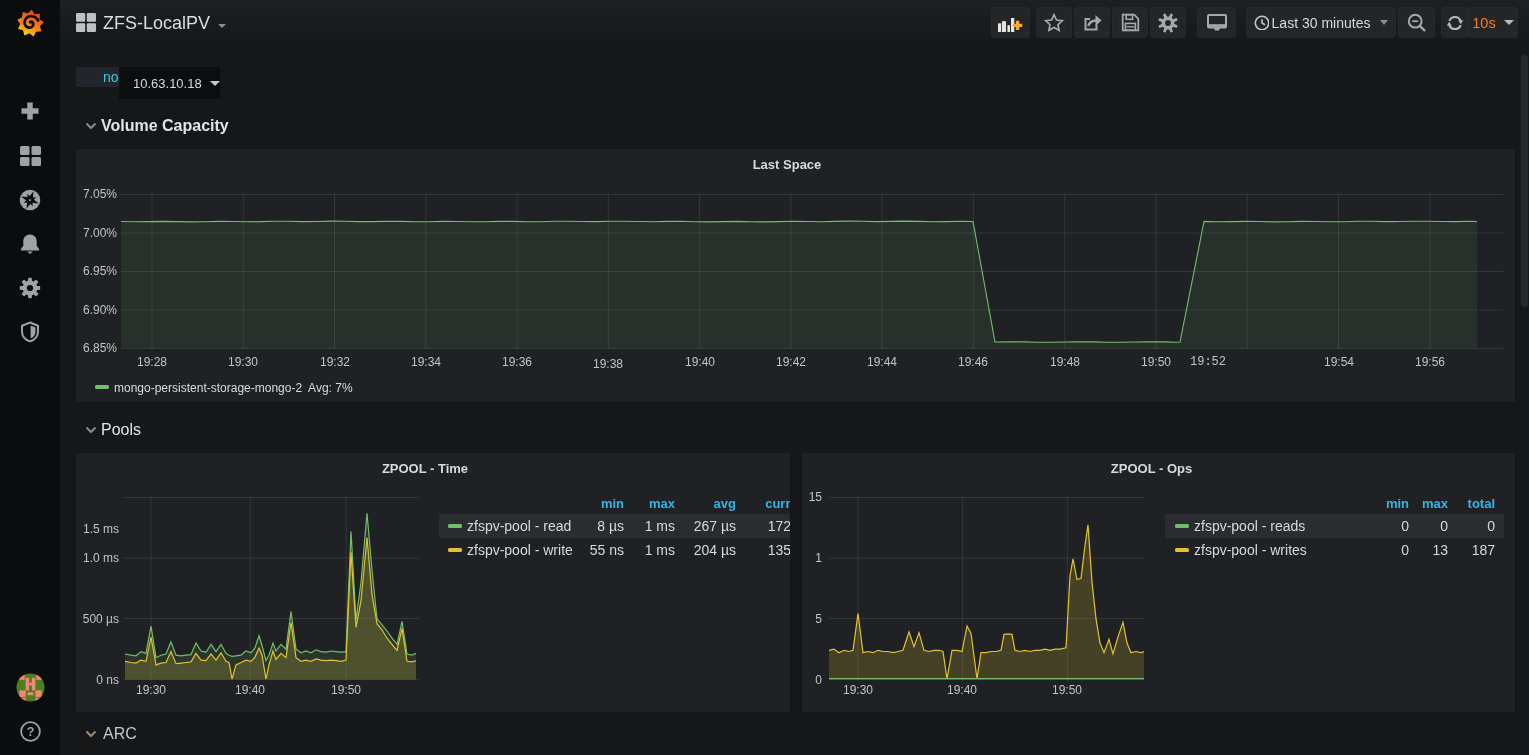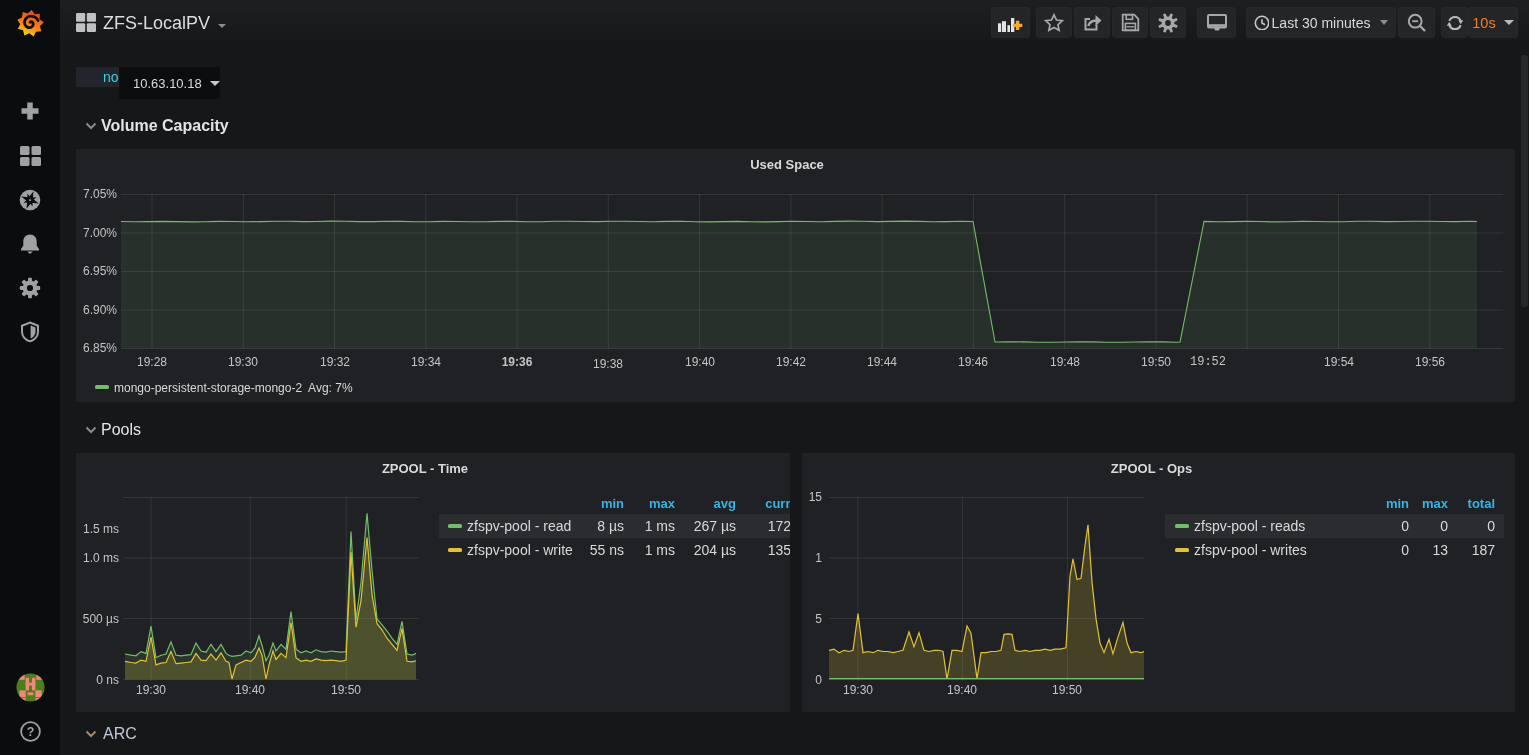--- a/index.html
+++ b/index.html
@@ -213,31 +213,31 @@
 <div class="abs" style="left:119px;top:67px;height:32px;width:101px;background:#0c0d0f;border-radius:0 2px 2px 0;display:flex;align-items:center;padding-left:14px;">
     <span style="color:#d8d9da;font-size:13px;">10.63.10.18</span>
     <span class="caret" style="margin-left:8px;border-left-width:5px;border-right-width:5px;border-top-width:5.5px;border-top-color:#c7c8c9;"></span>
   </div>
 <div class="abs" style="left:1521px;top:55px;width:7px;height:252px;background:#26282b;border-radius:3px;"></div>
 <svg class="abs" style="left:85px;top:122px;" width="12" height="8">
     <path d="M1.5 1.5l4.5 4.5 4.5-4.5" fill="none" stroke="#898a8c" stroke-width="2"></path>
   </svg>
 <div class="sect" style="left:101px;top:117px;font-weight:bold;">Volume Capacity</div>
 <div class="panel" style="left:75px;top:148px;width:1441px;height:255px;"></div>
-<div class="ptitle" style="left:75px;top:157px;width:1424px;">Used Space</div>
+<div class="ptitle" style="left:75px;top:157px;width:1424px;">Last Space</div>
 <div class="ylab" style="left:57px;top:187.0px;width:60px;">7.05%</div>
 <div class="ylab" style="left:57px;top:225.5px;width:60px;">7.00%</div>
 <div class="ylab" style="left:57px;top:264.0px;width:60px;">6.95%</div>
 <div class="ylab" style="left:57px;top:302.5px;width:60px;">6.90%</div>
 <div class="ylab" style="left:57px;top:341.0px;width:60px;">6.85%</div>
 <div class="xlab" style="left:122px;top:355px;width:60px;">19:28</div>
 <div class="xlab" style="left:213px;top:355px;width:60px;">19:30</div>
 <div class="xlab" style="left:305px;top:355px;width:60px;">19:32</div>
 <div class="xlab" style="left:396px;top:355px;width:60px;">19:34</div>
-<div class="xlab" style="left:487px;top:355px;width:60px;font-weight:bold;">19:36</div>
+<div class="xlab" style="left:487px;top:355px;width:60px;">19:36</div>
 <div class="xlab" style="left:578px;top:357px;width:60px;">19:38</div>
 <div class="xlab" style="left:670px;top:355px;width:60px;">19:40</div>
 <div class="xlab" style="left:761px;top:355px;width:60px;">19:42</div>
 <div class="xlab" style="left:852px;top:355px;width:60px;">19:44</div>
 <div class="xlab" style="left:943px;top:355px;width:60px;">19:46</div>
 <div class="xlab" style="left:1035px;top:355px;width:60px;">19:48</div>
 <div class="xlab" style="left:1126px;top:355px;width:60px;">19:50</div>
 <div class="xlab" style="left:1178px;top:355px;width:60px;font-family:Liberation Mono, monospace;">19:52</div>
 <div class="xlab" style="left:1309px;top:355px;width:60px;">19:54</div>
 <div class="xlab" style="left:1400px;top:355px;width:60px;">19:56</div>

